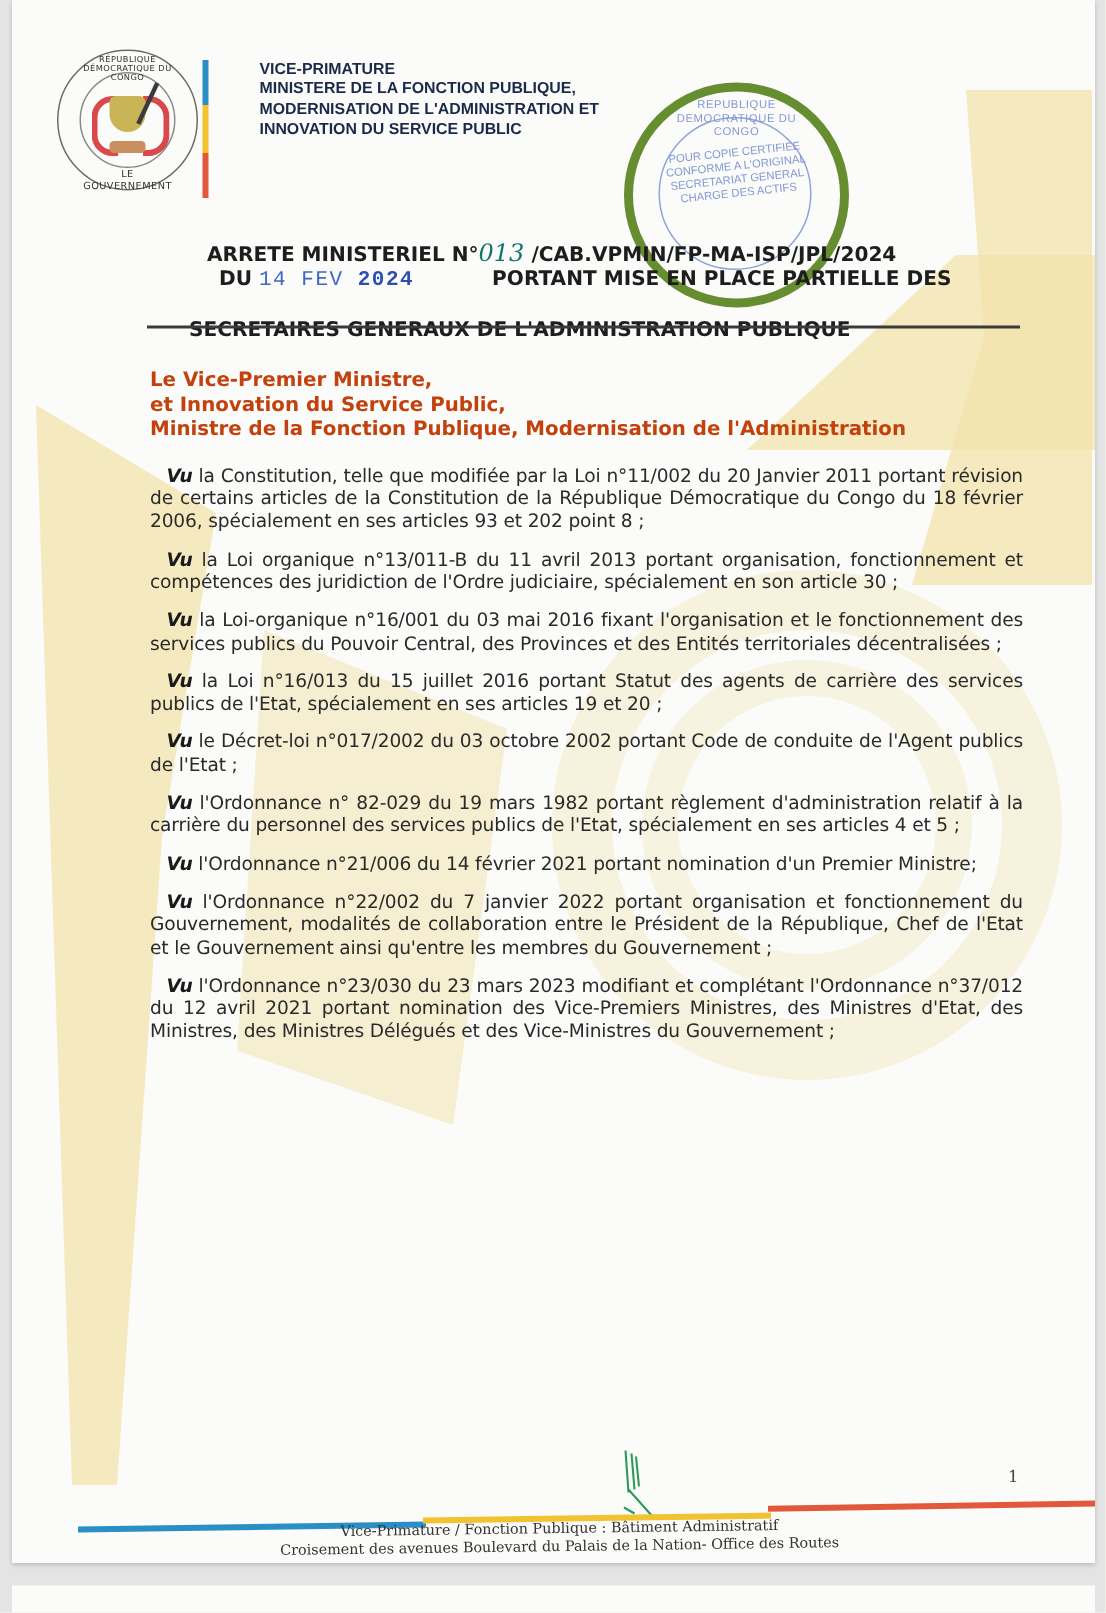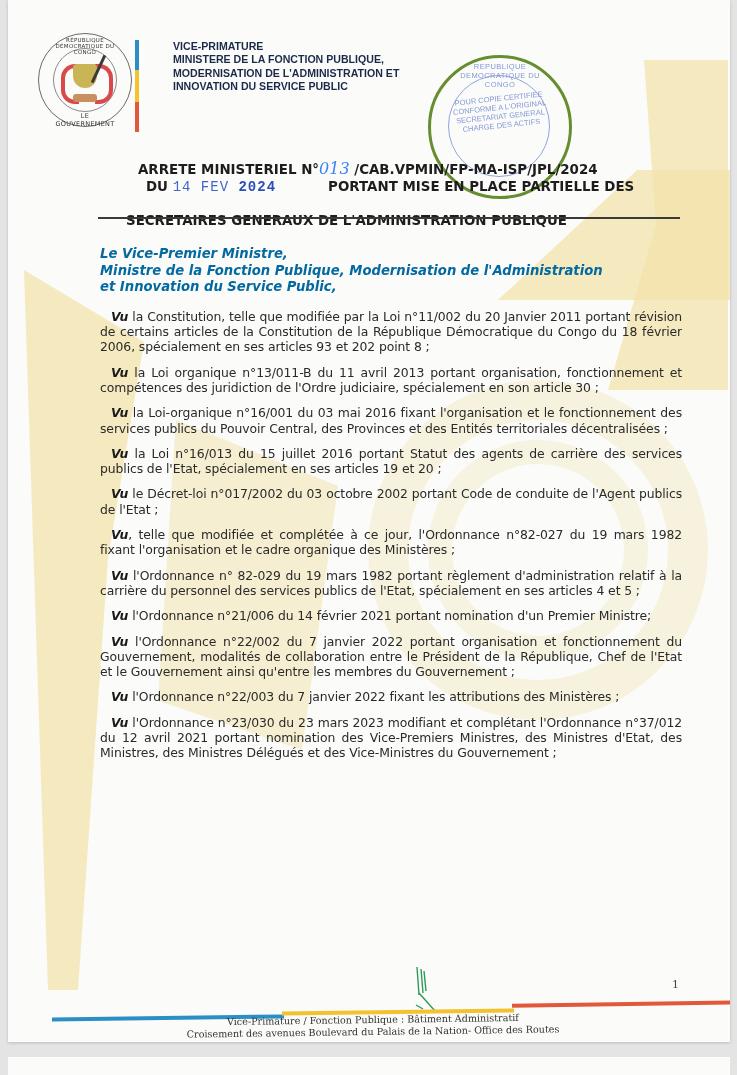--- a/index.html
+++ b/index.html
@@ -76,22 +76,22 @@
     font-size: 10.6px; line-height: 13.4px; margin-left: 29px;
   }
   .vpm-script {
     position: absolute; left: 140px; top: 111px; color: #d9a93a;
     font-family: "DejaVu Serif", serif; font-style: italic;
     font-size: 16px; letter-spacing: 0.5px;
   }
 
   
   .stamp {
-    position: absolute; left: 420px; top: 55px; width: 138px; height: 138px;
-    border: 3px solid #4d7c0f; border-radius: 50%; color: #6d87d0;
+    position: absolute; left: 408px; top: 55px; width: 138px; height: 138px;
+    border: 6px solid #4d7c0f; border-radius: 50%; color: #6d87d0;
     opacity: 0.85;
   }
   .stamp-inner {
     position: absolute; left: 17px; top: 17px; width: 100px; height: 100px;
     border: 1.5px solid #7b94d6; border-radius: 50%;
   }
   .stamp-ring {
     position: absolute; left: 16px; top: 4px; width: 106px; text-align: center;
     font-size: 7.5px; font-family: "Liberation Sans", sans-serif; letter-spacing: 0.4px;
   }
@@ -105,40 +105,40 @@
   .title-block {
     position: absolute; left: 90px; top: 160px; width: 560px;
     font-family: "DejaVu Sans", sans-serif; font-weight: bold; color: #1d1d1d;
     font-size: 13.4px; line-height: 18px;
   }
   .t-line { position: absolute; white-space: nowrap; }
   .t1 { left: 40px; top: 0; }
   .t2 { left: 48px; top: 18px; }
   .t3 { left: 28px; top: 52px; }
   .handwritten {
-    color: #3b82f6; font-weight: normal; font-style: italic; font-family: "DejaVu Serif", serif;
+    color: #0f766e; font-weight: normal; font-style: italic; font-family: "DejaVu Serif", serif;
     font-size: 16px;
   }
   .date-stamp {
     color: #3f66c9; font-weight: normal; font-family: "Liberation Mono", monospace;
     letter-spacing: 1px; font-size: 14px; text-align: center;
   }
   .date-stamp b { color: #2c4fb5; }
   .title-rule {
     position: absolute; left: 90px; top: 217px; width: 582px; height: 1.5px; background: #3a3a3a;
   }
 
   
   .body {
     position: absolute; left: 92px; top: 246px; width: 582px;
     font-family: "DejaVu Sans", sans-serif; color: #2a2a2a;
   }
   .preamble {
-    font-weight: bold; font-style: italic; font-size: 13.2px; line-height: 16.6px;
-    margin: 0 0 13px 0; color: #0369a1;
+    font-weight: bold; font-size: 13.2px; line-height: 16.6px;
+    margin: 0 0 13px 0; color: #c2410c;
   }
   .para {
     font-size: 12.4px; line-height: 15.3px; margin: 0 0 10px 0;
     text-align: justify; letter-spacing: -0.1px;
   }
   .para .vu { font-weight: bold; font-style: italic; color: #1a1a1a; margin-left: 11px; }
 
   
   .page-num {
     position: absolute; left: 664px; top: 978px; font-family: "DejaVu Serif", serif;
@@ -214,34 +214,32 @@
     <div class="t-line t2">
       <span>DU </span><span class="date-stamp"><span>14 FEV </span><b>2024</b></span><span style="display:inline-block;width:52px;"></span><span>PORTANT MISE EN PLACE PARTIELLE DES</span>
     </div>
     <div class="t-line t3">SECRETAIRES GENERAUX DE L'ADMINISTRATION PUBLIQUE</div>
   </div>
   <div class="title-rule"></div>
 
   <div class="body">
     <div class="preamble">
       <div>Le Vice-Premier Ministre,</div>
+      <div>et Innovation du Service Public,</div>
       <div>Ministre de la Fonction Publique, Modernisation de l'Administration</div>
-      <div>et Innovation du Service Public,</div>
     </div>
 
     <p class="para"><span class="vu">Vu</span><span> la Constitution, telle que modifiée par la Loi n°11/002 du 20 Janvier 2011 portant révision de certains articles de la Constitution de la République Démocratique du Congo du 18 février 2006, spécialement en ses articles 93 et 202 point 8 ;</span></p>
     <p class="para"><span class="vu">Vu</span><span> la Loi organique n°13/011-B du 11 avril 2013 portant organisation, fonctionnement et compétences des juridiction de l'Ordre judiciaire, spécialement en son article 30 ;</span></p>
     <p class="para"><span class="vu">Vu</span><span> la Loi-organique n°16/001 du 03 mai 2016 fixant l'organisation et le fonctionnement des services publics du Pouvoir Central, des Provinces et des Entités territoriales décentralisées ;</span></p>
     <p class="para"><span class="vu">Vu</span><span> la Loi n°16/013 du 15 juillet 2016 portant Statut des agents de carrière des services publics de l'Etat, spécialement en ses articles 19 et 20 ;</span></p>
     <p class="para"><span class="vu">Vu</span><span> le Décret-loi n°017/2002 du 03 octobre 2002 portant Code de conduite de l'Agent publics de l'Etat ;</span></p>
-    <p class="para"><span class="vu">Vu</span><span>, telle que modifiée et complétée à ce jour, l'Ordonnance n°82-027 du 19 mars 1982 fixant l'organisation et le cadre organique des Ministères ;</span></p>
     <p class="para"><span class="vu">Vu</span><span> l'Ordonnance n° 82-029 du 19 mars 1982 portant règlement d'administration relatif à la carrière du personnel des services publics de l'Etat, spécialement en ses articles 4 et 5 ;</span></p>
     <p class="para"><span class="vu">Vu</span><span> l'Ordonnance n°21/006 du 14 février 2021 portant nomination d'un Premier Ministre;</span></p>
     <p class="para"><span class="vu">Vu</span><span> l'Ordonnance n°22/002 du 7 janvier 2022 portant organisation et fonctionnement du Gouvernement, modalités de collaboration entre le Président de la République, Chef de l'Etat et le Gouvernement ainsi qu'entre les membres du Gouvernement ;</span></p>
-    <p class="para"><span class="vu">Vu</span><span> l'Ordonnance n°22/003 du 7 janvier 2022 fixant les attributions des Ministères ;</span></p>
     <p class="para"><span class="vu">Vu</span><span> l'Ordonnance n°23/030 du 23 mars 2023 modifiant et complétant l'Ordonnance n°37/012 du 12 avril 2021 portant nomination des Vice-Premiers Ministres, des Ministres d'Etat, des Ministres, des Ministres Délégués et des Vice-Ministres du Gouvernement ;</span></p>
   </div>
 
   <div class="page-num">1</div>
   <svg class="initials" viewBox="0 0 30 50">
     <path d="M4 2 L6 30 M8 4 L10 28 M11 6 L13 26 M6 28 L22 46 M3 40 L10 44" stroke="#2e9a5a" stroke-width="1.4" fill="none"></path>
   </svg>
   <div class="footer-stripe">
     <div class="fs-seg fs-blue"></div>
     <div class="fs-seg fs-yellow"></div>

